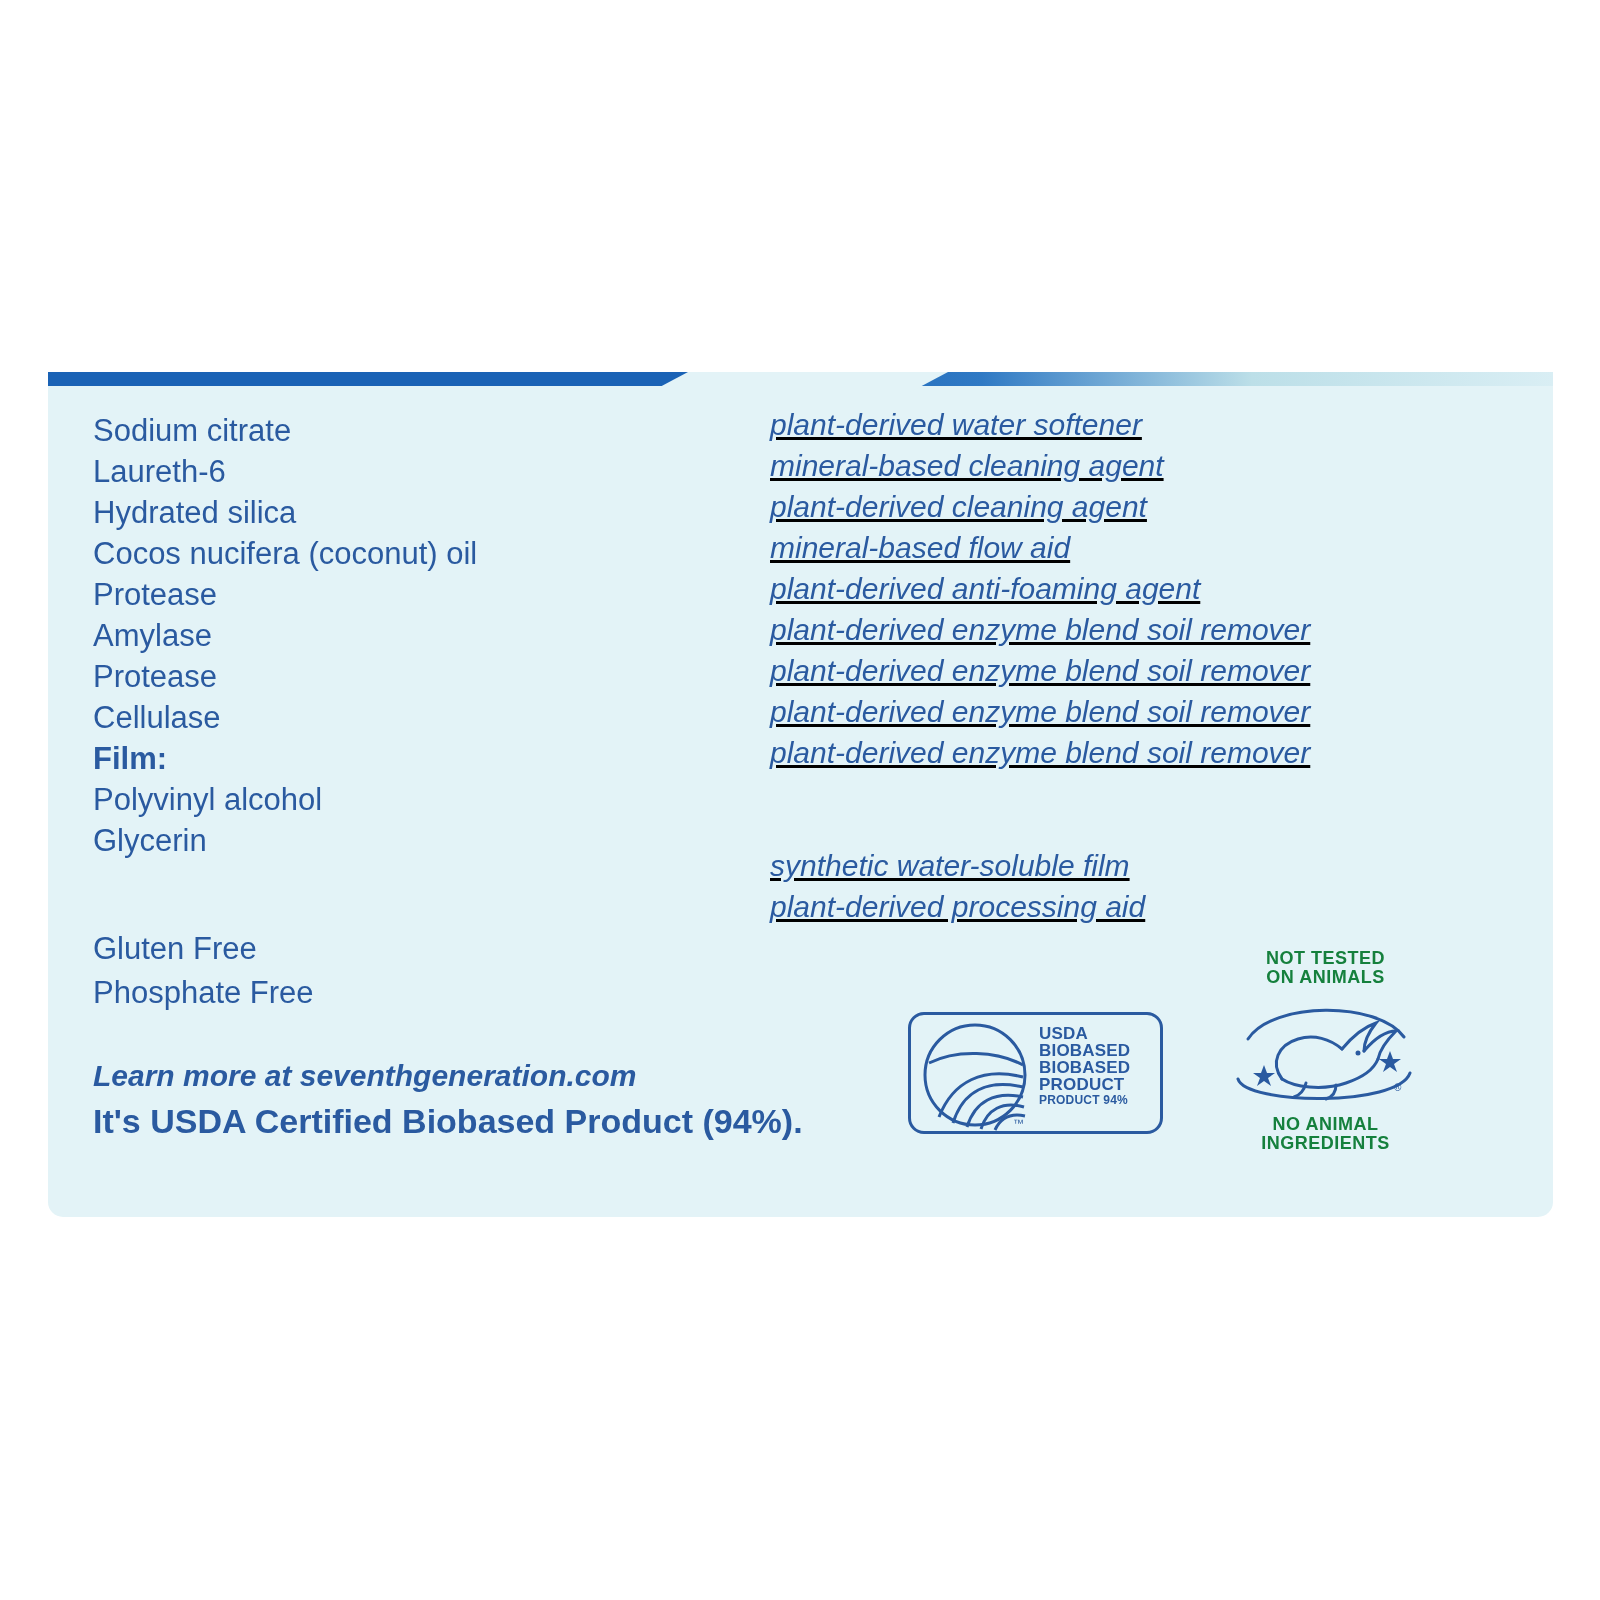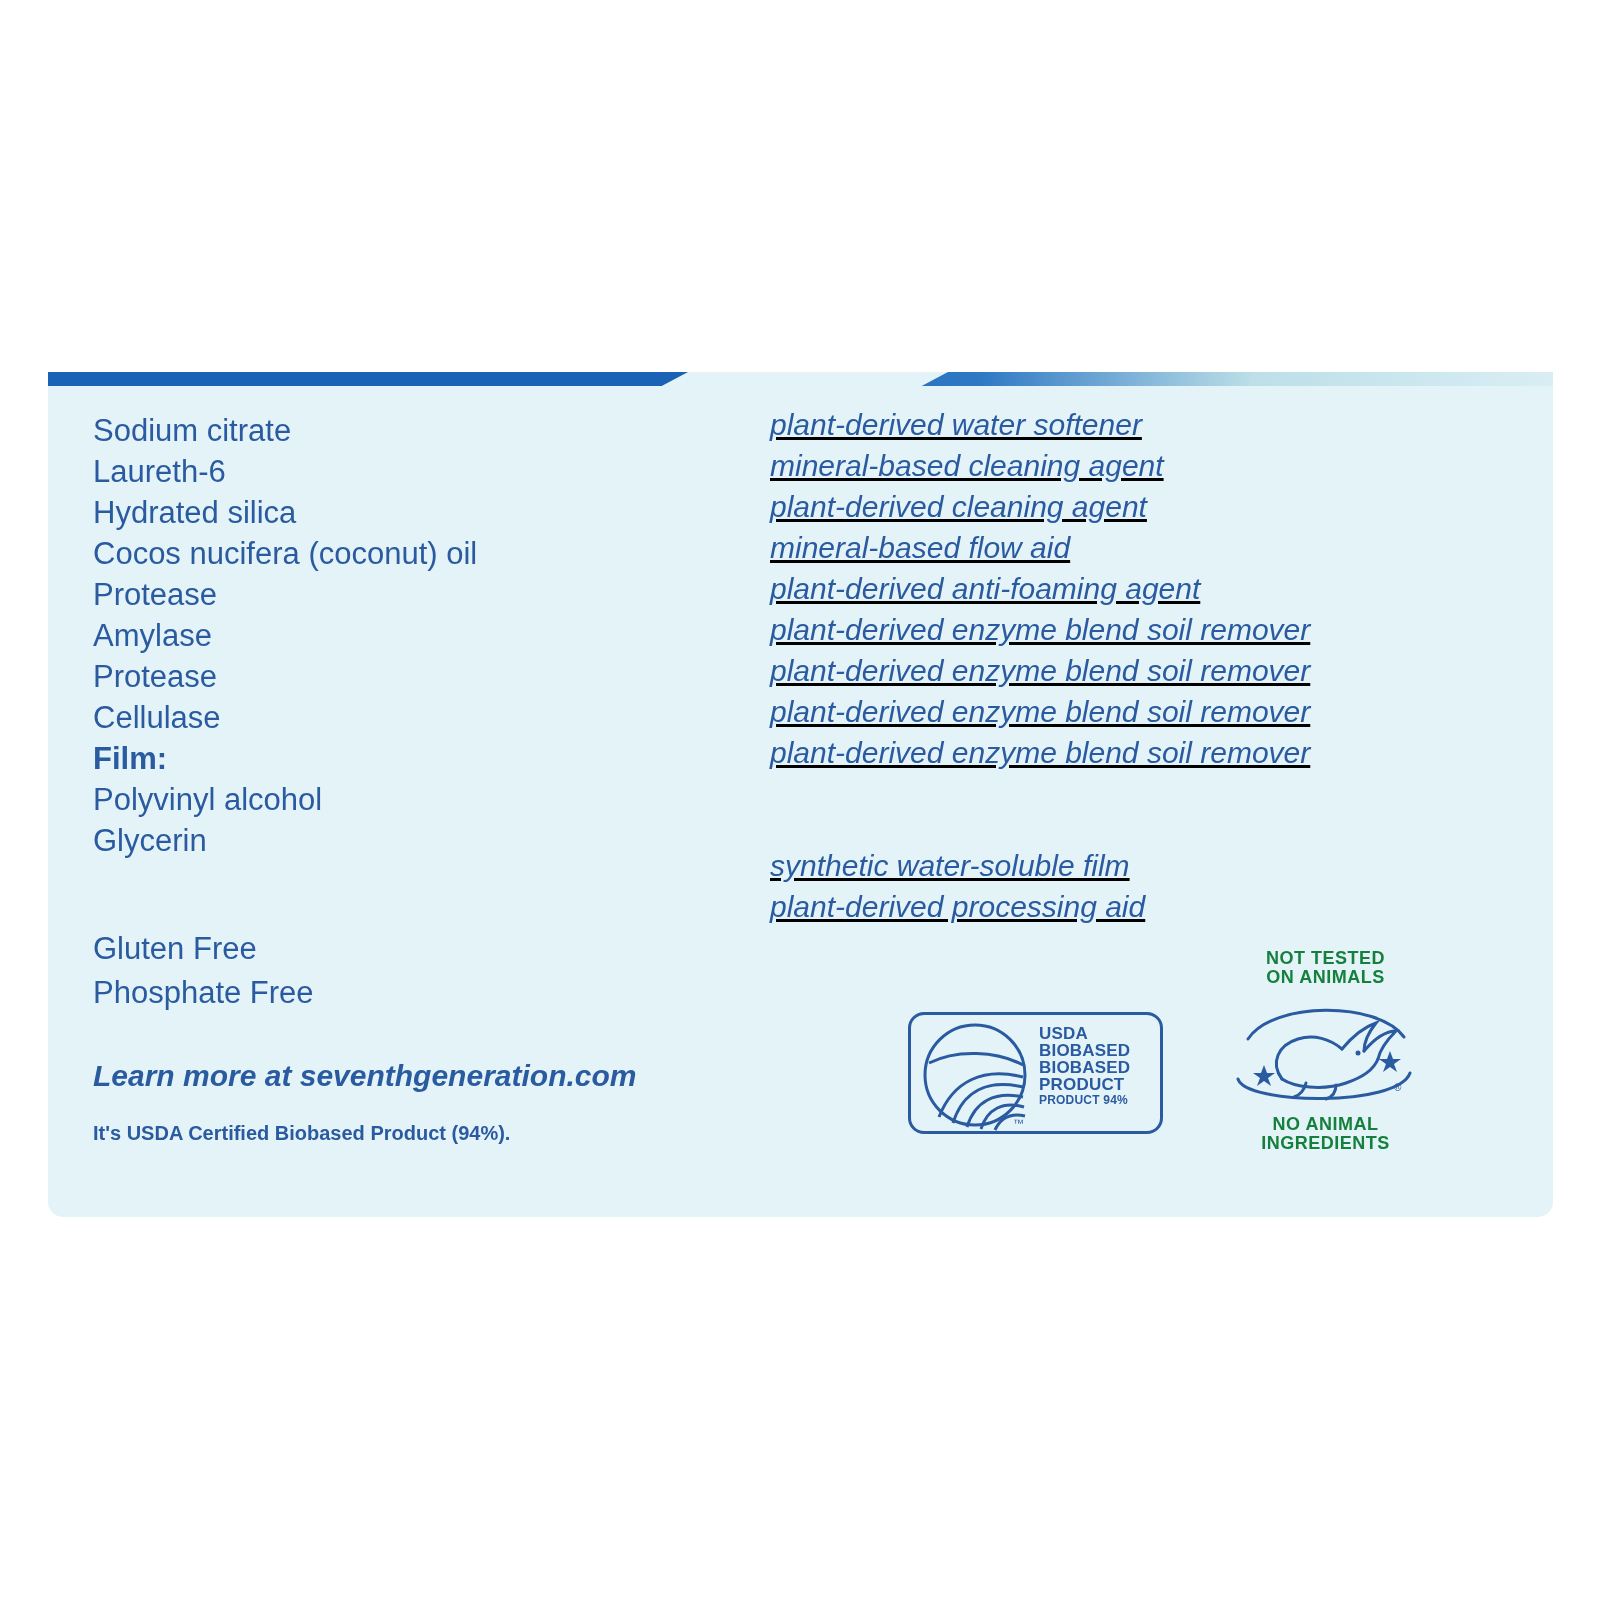--- a/index.html
+++ b/index.html
@@ -87,22 +87,22 @@
   }
   .learn-more {
     font-size: 30px;
     line-height: 44px;
     font-style: italic;
     font-weight: bold;
     color: #2a5aa0;
     margin-top: 39px;
   }
   .usda-line {
-    margin-top: 24px;
-    font-size: 20px;
+    margin-top: 4px;
+    font-size: 34px;
     font-weight: bold;
     color: #2a5aa0;
   }
 
   
   .usda-badge {
     position: absolute;
     left: 860px;
     top: 640px;
     width: 255px;

